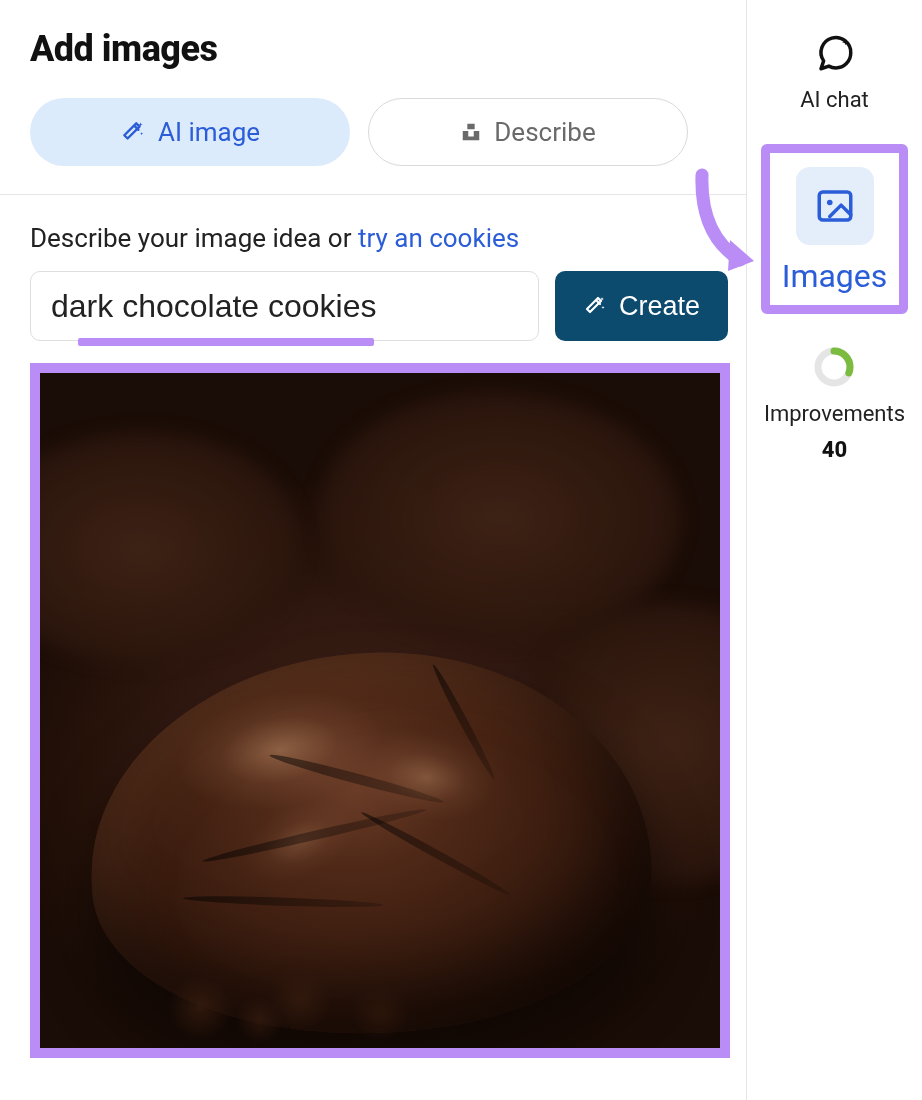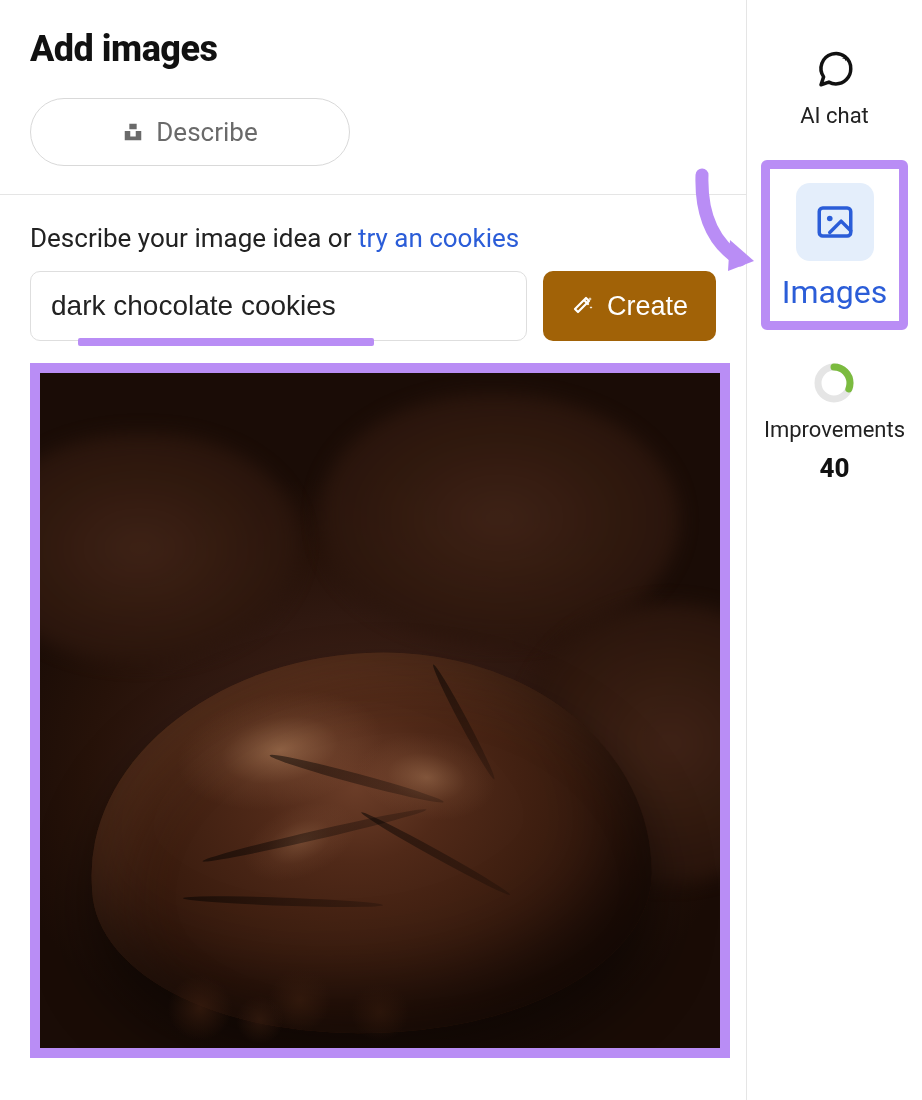--- a/index.html
+++ b/index.html
@@ -9,27 +9,27 @@
     }
     body {
       font-family: -apple-system, BlinkMacSystemFont, "Segoe UI", Roboto, Helvetica, Arial, sans-serif;
       background: #fff;
       width: 922px;
       height: 1100px;
       display: flex;
     }
     .main-panel {
       flex: 1;
-      padding: 28px 30px 20px 30px;
+      padding: 28px 18px 20px 30px;
       border-right: 1px solid #e5e5e5;
       overflow: hidden;
     }
     .sidebar {
       width: 175px;
-      padding-top: 46px;
+      padding-top: 30px;
       display: flex;
       flex-direction: column;
       align-items: center;
       gap: 30px;
       position: relative;
     }
     .page-title {
       font-size: 36px;
       font-weight: 800;
       color: #111;
@@ -85,35 +85,35 @@
     .text-input-wrap {
       flex: 1;
       position: relative;
     }
     .text-input {
       width: 100%;
       height: 70px;
       border: 1px solid #dedede;
       border-radius: 10px;
       padding: 0 20px;
-      font-size: 28px;
+      font-size: 32px;
       color: #222;
       outline: none;
     }
     .underline-highlight {
       position: absolute;
       left: 48px;
       bottom: -5px;
       width: 296px;
       height: 8px;
       background: #b98df5;
       border-radius: 2px;
     }
     .create-btn {
-      background: #a16207;
+      background: #0c4a6e;
       color: #fff;
       border: none;
       border-radius: 10px;
       padding: 0 28px;
       height: 70px;
       font-size: 27px;
       display: flex;
       align-items: center;
       gap: 12px;
       cursor: pointer;
@@ -211,21 +211,21 @@
       border-radius: 14px;
       display: flex;
       align-items: center;
       justify-content: center;
     }
     .images-label {
       font-size: 32px;
       color: #2b5dd8;
     }
     .improvements-count {
-      font-size: 26px;
+      font-size: 22px;
       font-weight: 800;
       color: #111;
     }
     .progress-ring {
       width: 42px;
       height: 42px;
     }
     
     .arrow-annotation {
       position: absolute;
@@ -239,20 +239,31 @@
       display: block;
     }
   </style>
 </head>
 <body>
 
 <div class="main-panel">
   <h1 class="page-title">Add images</h1>
 
   <div class="tab-row">
+    <div class="tab tab-ai">
+      <span class="wand-icon">
+        <svg width="26" height="26" viewBox="0 0 24 24" fill="none" stroke="#2b5dd8" stroke-width="2.2" stroke-linecap="round" stroke-linejoin="round">
+          <path d="M15 4l-11 11 3 3 11-11z"></path>
+          <path d="M14 7l3 3"></path>
+          <path d="M19 3l0.5 1.5L21 5l-1.5 0.5L19 7l-0.5-1.5L17 5l1.5-0.5z" fill="#2b5dd8" stroke="none"></path>
+          <path d="M20 12l0.4 1.1L21.5 13.5l-1.1 0.4L20 15l-0.4-1.1L18.5 13.5l1.1-0.4z" fill="#2b5dd8" stroke="none"></path>
+        </svg>
+      </span>
+      <span>AI image</span>
+    </div>
     <div class="tab tab-unsplash">
       <span class="unsplash-icon">
         <svg width="22" height="22" viewBox="0 0 24 24" fill="#6a6a6a">
           <rect x="8" y="3" width="8" height="6"></rect>
           <path d="M3 11h6v6h6v-6h6v10H3z"></path>
         </svg>
       </span>
       <span>Describe</span>
     </div>
   </div>

